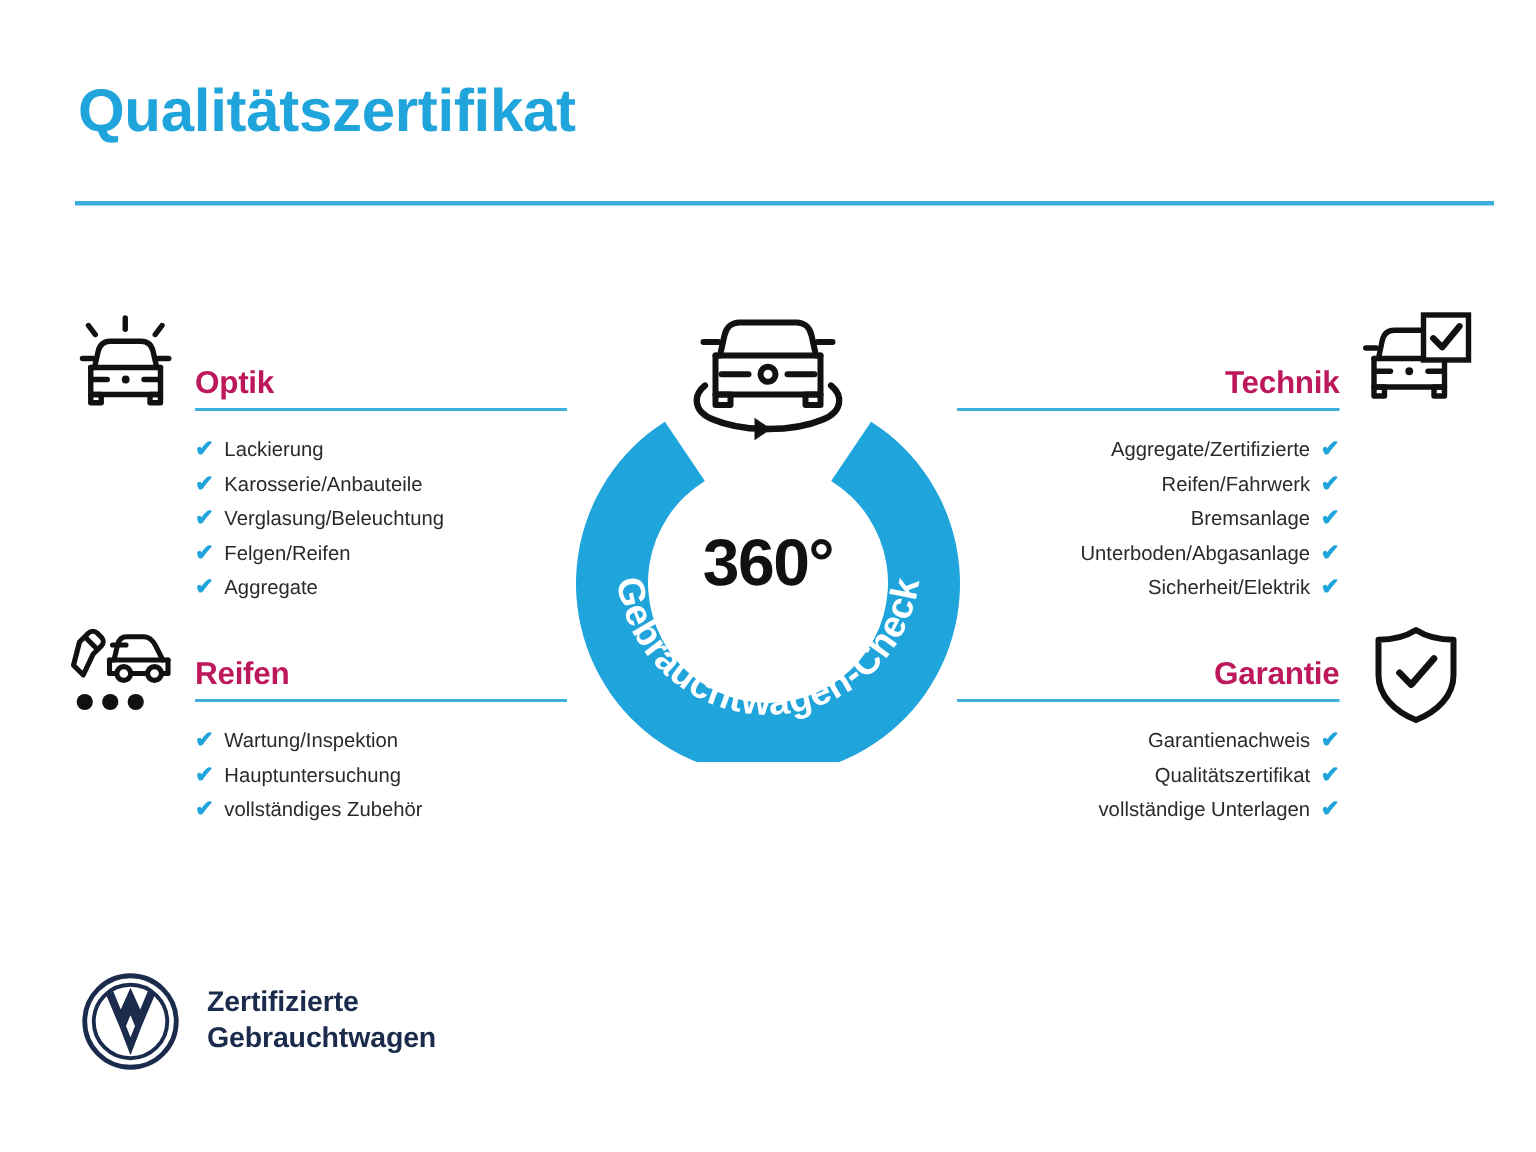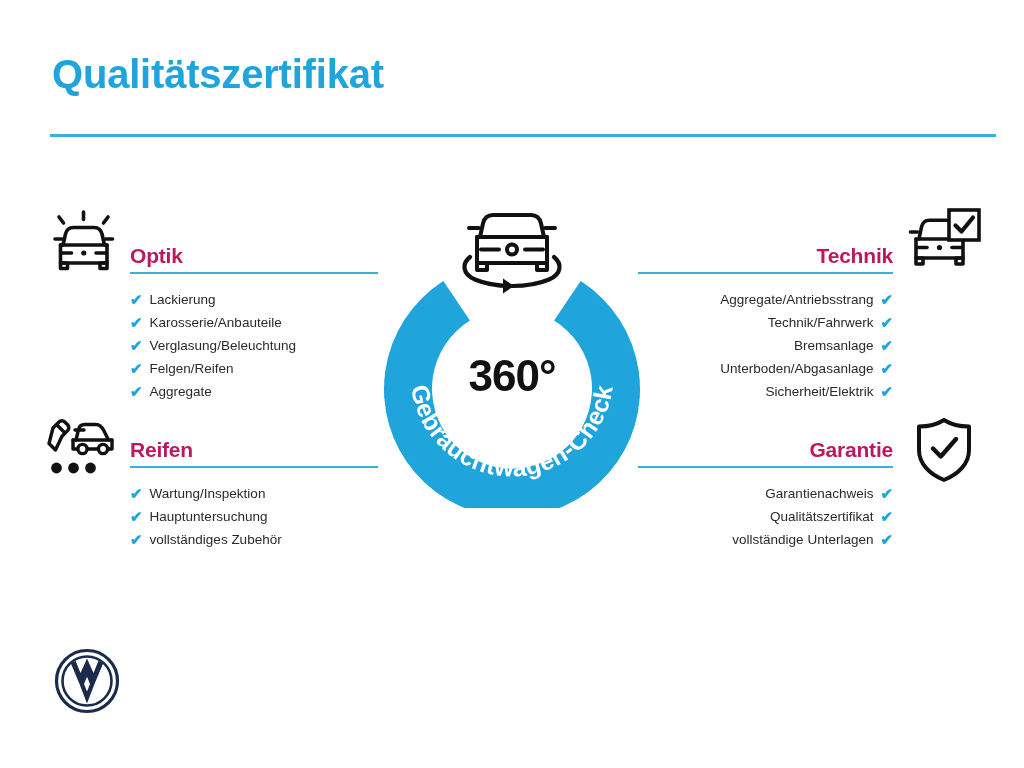--- a/index.html
+++ b/index.html
@@ -332,25 +332,25 @@
     </ul>
   </div>
 
   <div class="section sec-right" id="sec-technik">
     <div class="section-head">
       <div class="section-title">Technik</div>
       <div class="section-rule"></div>
     </div>
     <ul class="items">
       <li>
-          <span>Aggregate/Antriebsstrang</span>
-          <span class="check">✔</span>
-        </li>
-      <li>
-          <span>Technik/Fahrwerk</span>
+          <span>Aggregate/Zertifizierte</span>
+          <span class="check">✔</span>
+        </li>
+      <li>
+          <span>Reifen/Fahrwerk</span>
           <span class="check">✔</span>
         </li>
       <li>
           <span>Bremsanlage</span>
           <span class="check">✔</span>
         </li>
       <li>
           <span>Unterboden/Abgasanlage</span>
           <span class="check">✔</span>
         </li>
@@ -382,15 +382,19 @@
     </ul>
   </div>
 
   <div id="footer-logo">
     <svg class="vw-mark" width="66" height="66" viewBox="0 0 66 66" xmlns="http://www.w3.org/2000/svg">
       <circle cx="33" cy="33" r="30.5" fill="none" stroke="#1B2B4B" stroke-width="3.2"></circle>
       <circle cx="33" cy="33" r="24.5" fill="none" stroke="#1B2B4B" stroke-width="2.6"></circle>
       <path d="M33 10.5 L26.5 25 L21.5 12.8 L16.8 15.3 L25.5 36 L30 36 L33 28.8 L36 36 L40.5 36 L49.2 15.3 L44.5 12.8 L39.5 25 Z" fill="#1B2B4B"></path>
       <path d="M25.5 36 L33 55.5 L40.5 36 L36 36 L33 43.5 L30 36 Z" fill="#1B2B4B"></path>
     </svg>
+    <div class="footer-text">
+      <div>Zertifizierte</div>
+      <div>Gebrauchtwagen</div>
+    </div>
   </div>
 
 </div>
 
 </body></html>

